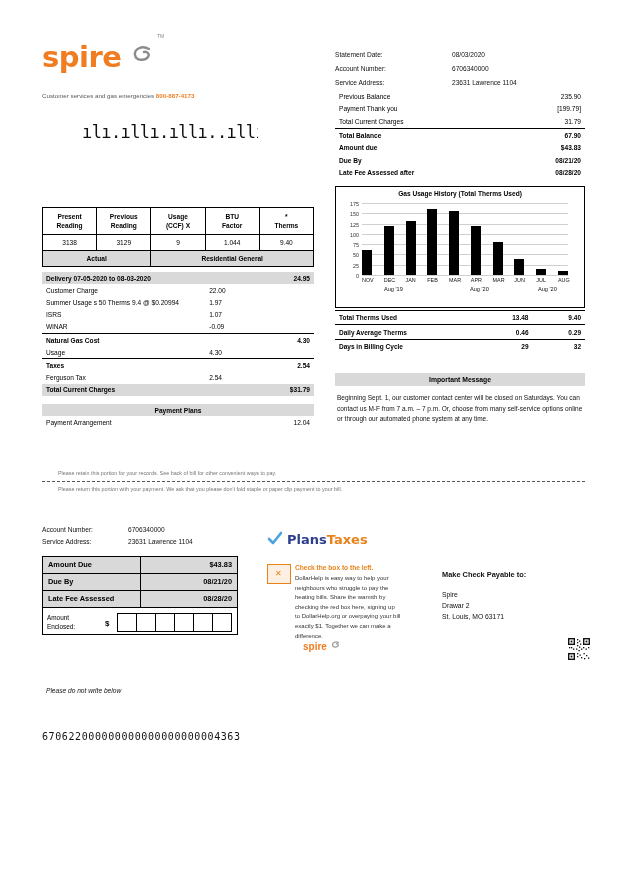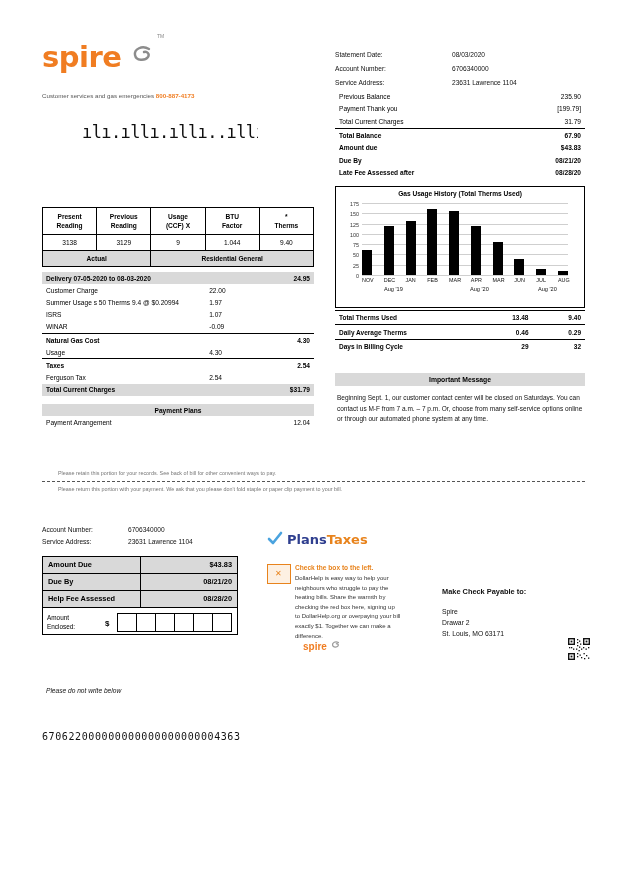--- a/index.html
+++ b/index.html
@@ -406,21 +406,20 @@
     display: flex;
     align-items: center;
   }
 
   .payto {
     position: absolute;
     left: 442px;
     top: 570px;
     font-size: 7.4px;
     color: #111;
-    margin-top: 17px;
   }
   .payto .t { font-weight: bold; margin-bottom: 10px; }
   .payto .a { font-size: 6.8px; line-height: 11px; }
 
   .qr {
     position: absolute;
     left: 568px;
     top: 638px;
     width: 22px;
     height: 22px;
@@ -731,21 +730,21 @@
       <tbody>
           <tr>
         <td>Amount Due</td>
         <td class="r">$43.83</td>
       </tr>
       <tr>
         <td>Due By</td>
         <td class="r">08/21/20</td>
       </tr>
       <tr>
-        <td>Help Fee Assessed</td>
+        <td>Late Fee Assessed</td>
         <td class="r">08/28/20</td>
       </tr>
     </tbody>
       </table>
 
     <div class="encl">
       <div class="lbl">
         <div>Amount</div>
         <div>Enclosed:</div>
       </div>

